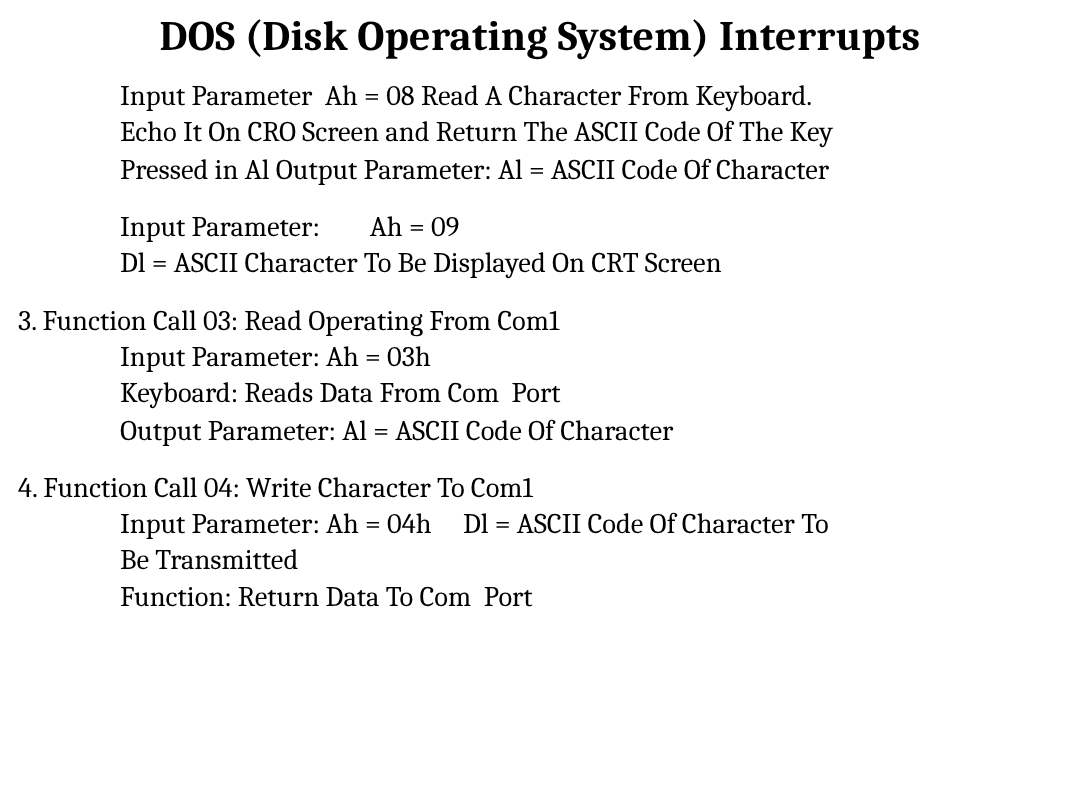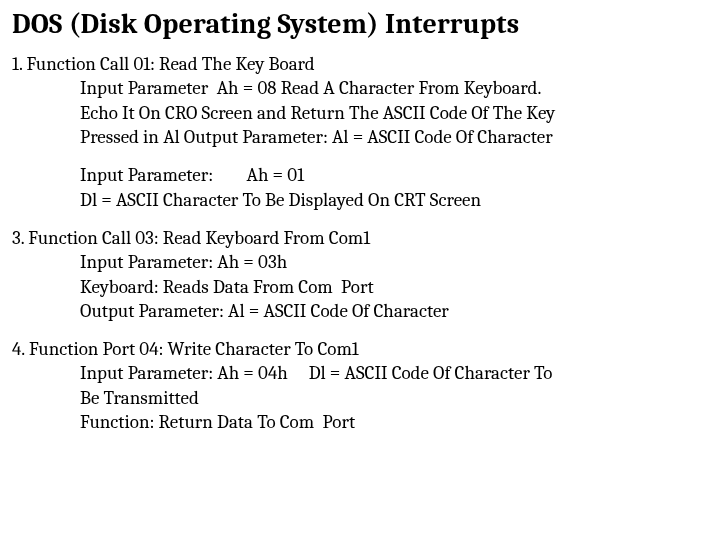--- a/index.html
+++ b/index.html
@@ -6,21 +6,21 @@
     body {
       width: 720px;
       height: 540px;
       background: #fff;
       font-family: Cambria, Georgia, "Times New Roman", serif;
       color: #000;
       padding: 8px 12px;
       overflow: hidden;
     }
     .title {
-      text-align: left;
+      text-align: center;
       font-weight: 700;
       font-size: 28px;
       margin-bottom: 12px;
       letter-spacing: 0.2px;
     }
     .entry {
       margin-bottom: 14px;
       font-size: 19px;
       line-height: 1.28;
     }
@@ -37,45 +37,41 @@
       padding-left: 68px;
       white-space: pre-wrap;
     }
   </style>
 </head>
 <body>
 
 <h1 class="title">DOS (Disk Operating System)  Interrupts</h1>
 
 <div class="entry">
-  <div class="entry-head">
-    <span class="entry-num">1.</span>
-    <span class="entry-title">Function Call 01: Read The Key Board</span>
-  </div>
   <div class="entry-body">Input Parameter  Ah = 08 Read A Character From Keyboard.
 Echo It On CRO Screen and Return The ASCII Code Of The Key
 Pressed in Al Output Parameter: Al = ASCII Code Of Character</div>
 </div>
 
 <div class="entry">
-  <div class="entry-body">Input Parameter:        Ah = 01
+  <div class="entry-body">Input Parameter:        Ah = 09
 Dl = ASCII Character To Be Displayed On CRT Screen</div>
 </div>
 
 <div class="entry">
   <div class="entry-head">
     <span class="entry-num">3.</span>
-    <span class="entry-title">Function Call 03: Read Keyboard From Com1</span>
+    <span class="entry-title">Function Call 03: Read Operating From Com1</span>
   </div>
   <div class="entry-body">Input Parameter: Ah = 03h
 Keyboard: Reads Data From Com  Port
 Output Parameter: Al = ASCII Code Of Character</div>
 </div>
 
 <div class="entry">
   <div class="entry-head">
     <span class="entry-num">4.</span>
-    <span class="entry-title">Function Port 04: Write Character To Com1</span>
+    <span class="entry-title">Function Call 04: Write Character To Com1</span>
   </div>
   <div class="entry-body">Input Parameter: Ah = 04h     Dl = ASCII Code Of Character To
 Be Transmitted
 Function: Return Data To Com  Port</div>
 </div>
 
 </body></html>

